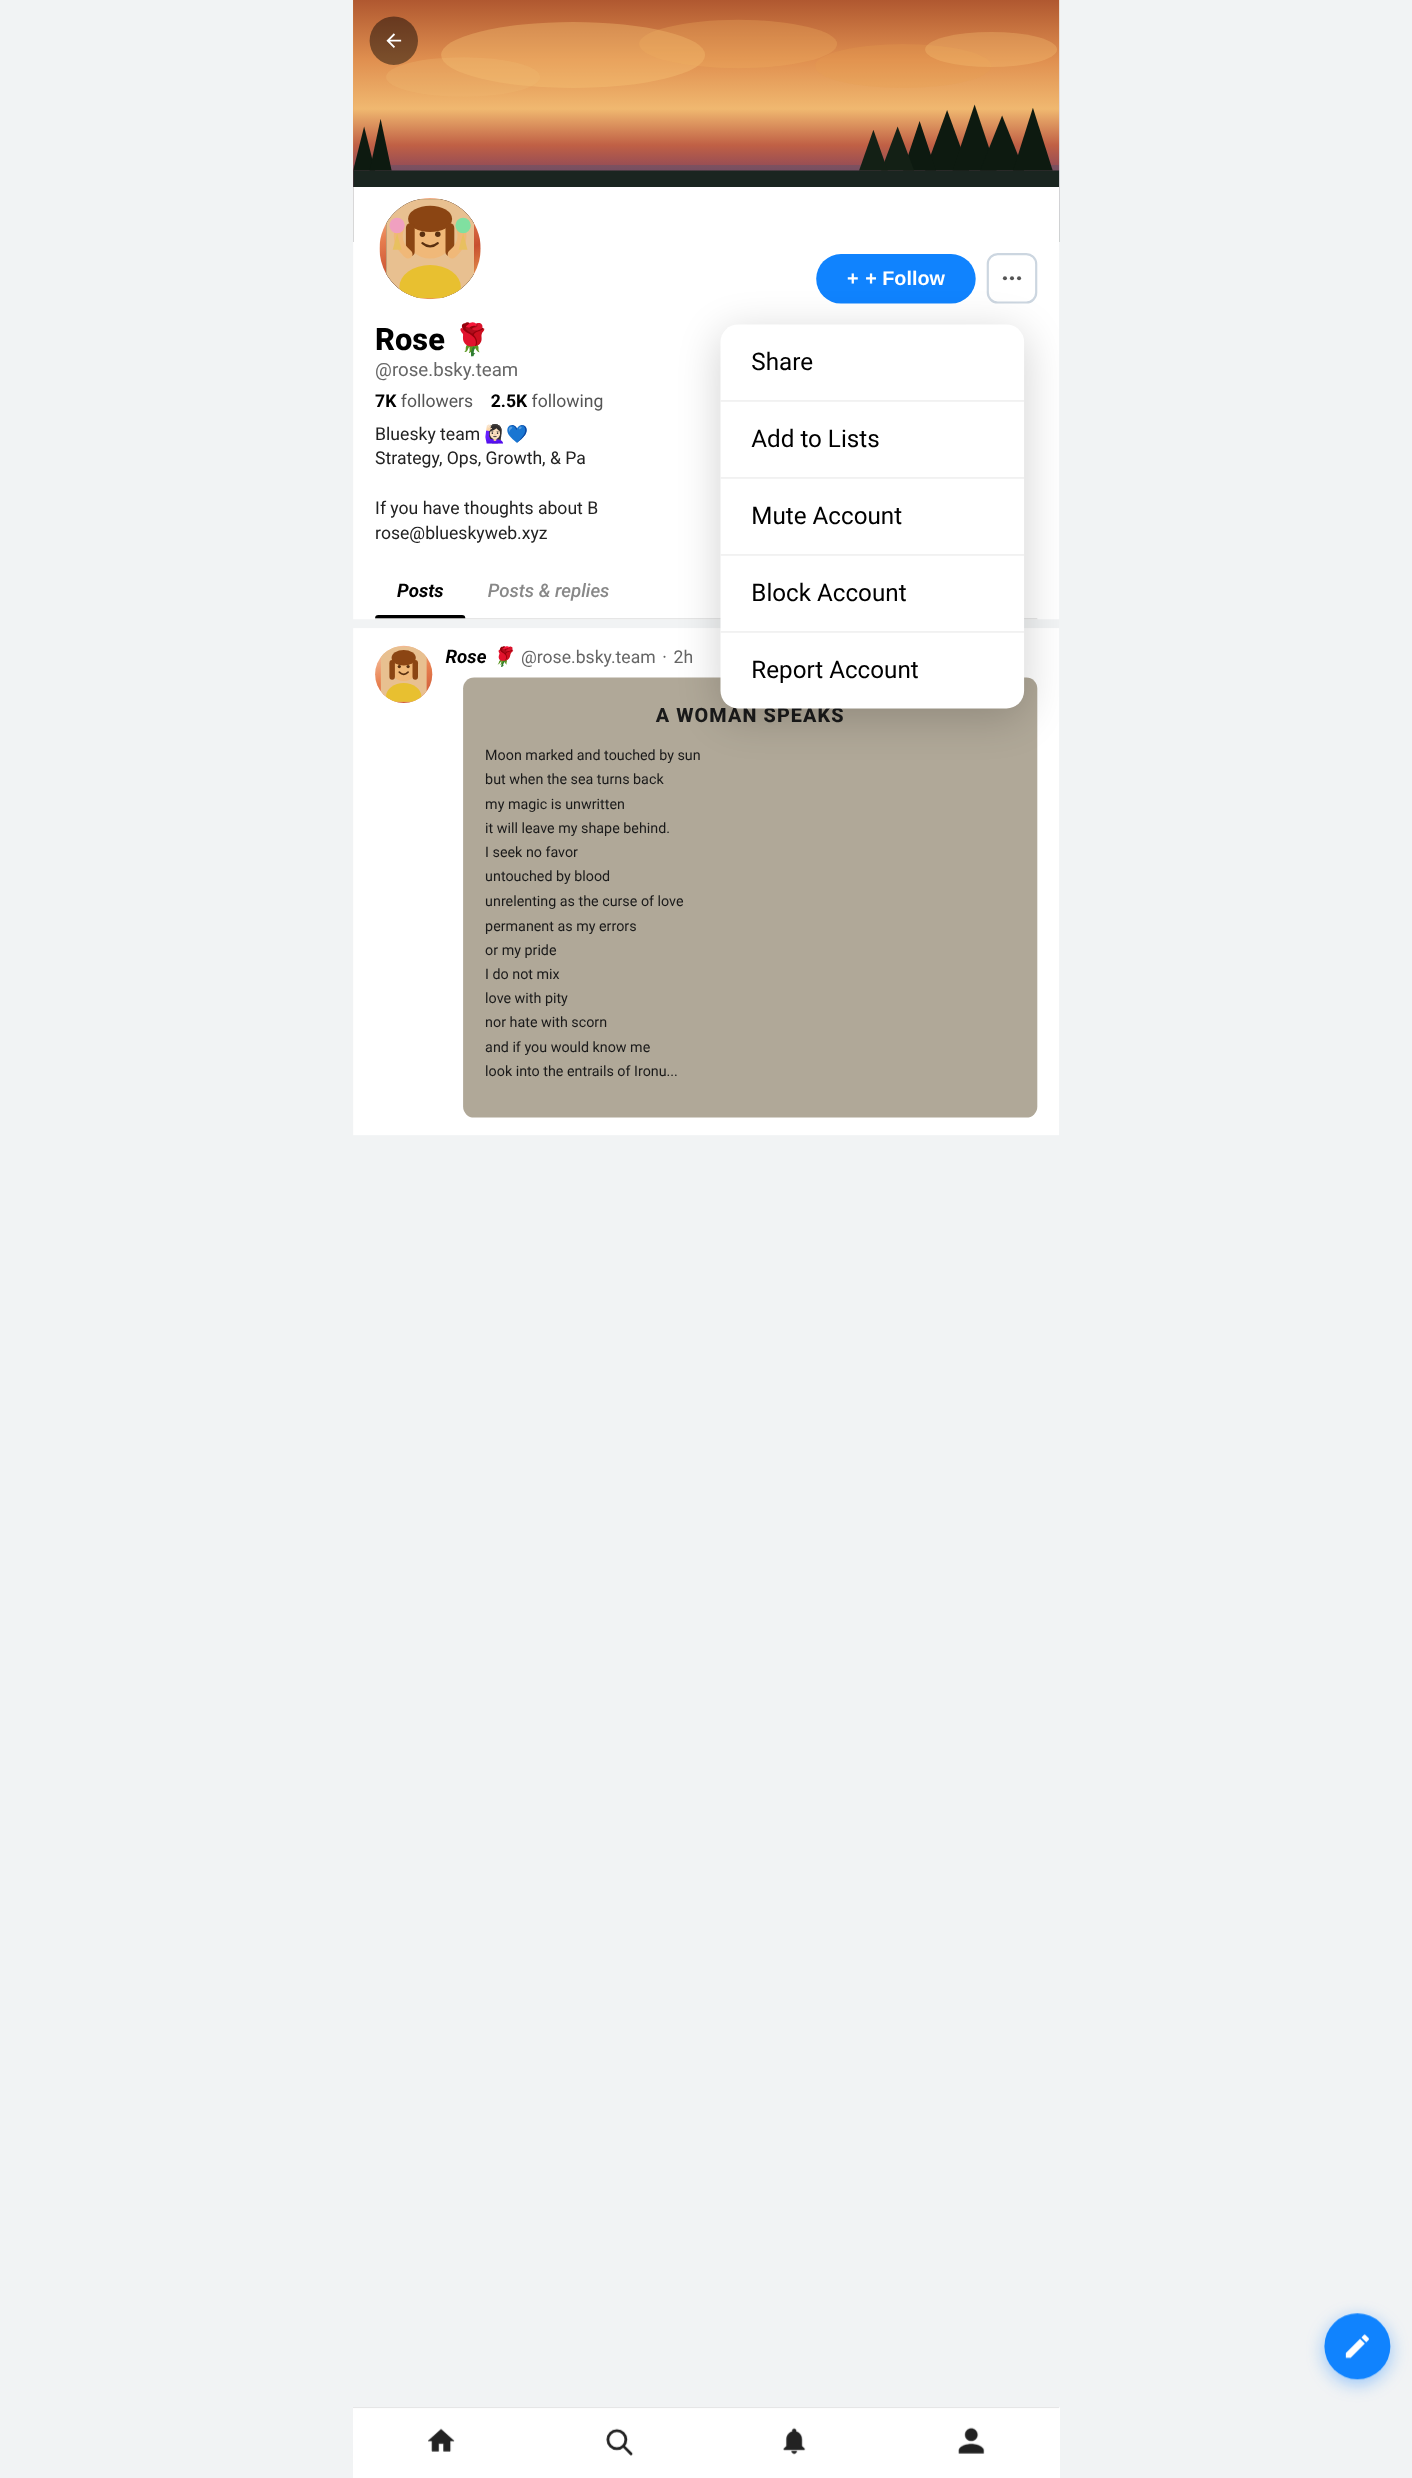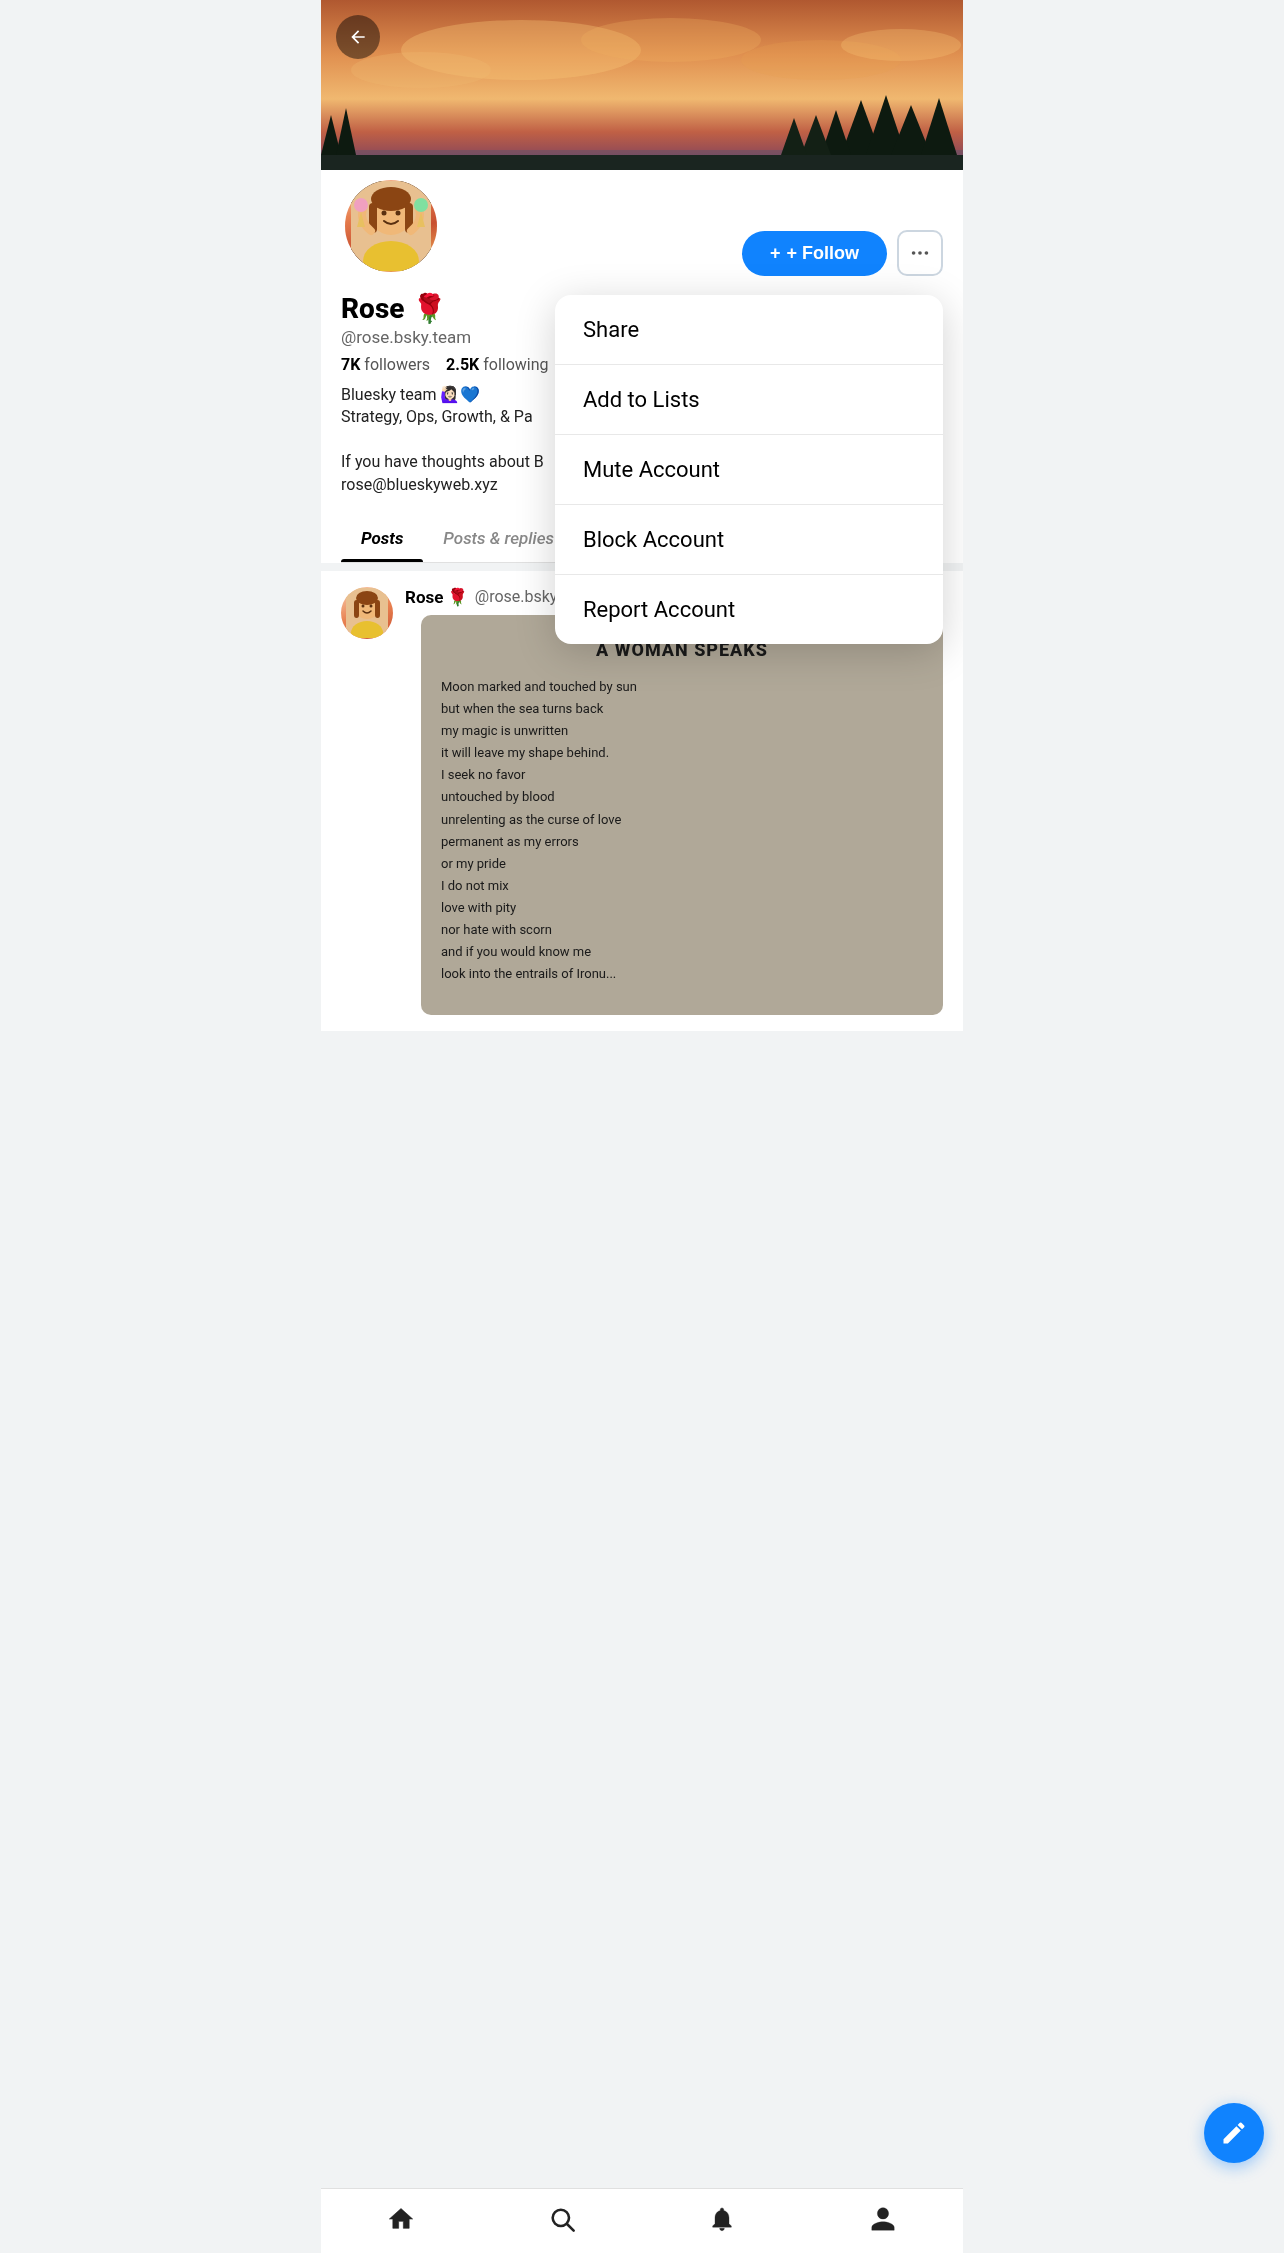--- a/index.html
+++ b/index.html
@@ -225,20 +225,21 @@
       display: flex;
       align-items: center;
       gap: 6px;
       flex-wrap: wrap;
       margin-bottom: 8px;
     }
     .post-name {
       font-weight: 700;
       font-size: 17px;
       color: #000;
+      font-style: italic;
     }
     .post-handle {
       color: #666;
       font-size: 16px;
     }
     .post-time {
       color: #666;
       font-size: 16px;
     }
     .post-image {
@@ -258,22 +259,22 @@
       letter-spacing: 1px;
     }
     .post-image-poem {
       font-size: 13px;
       color: #1a1a1a;
       line-height: 1.7;
     }
     .dropdown-menu {
       position: absolute;
       top: 295px;
-      right: 20px;
-      width: 388px;
+      right: 32px;
+      width: 276px;
       background: #fff;
       border-radius: 16px;
       box-shadow: 0 8px 40px rgba(0,0,0,0.18);
       z-index: 200;
       overflow: hidden;
     }
     .dropdown-item {
       padding: 22px 28px;
       font-size: 22px;
       color: #000;

